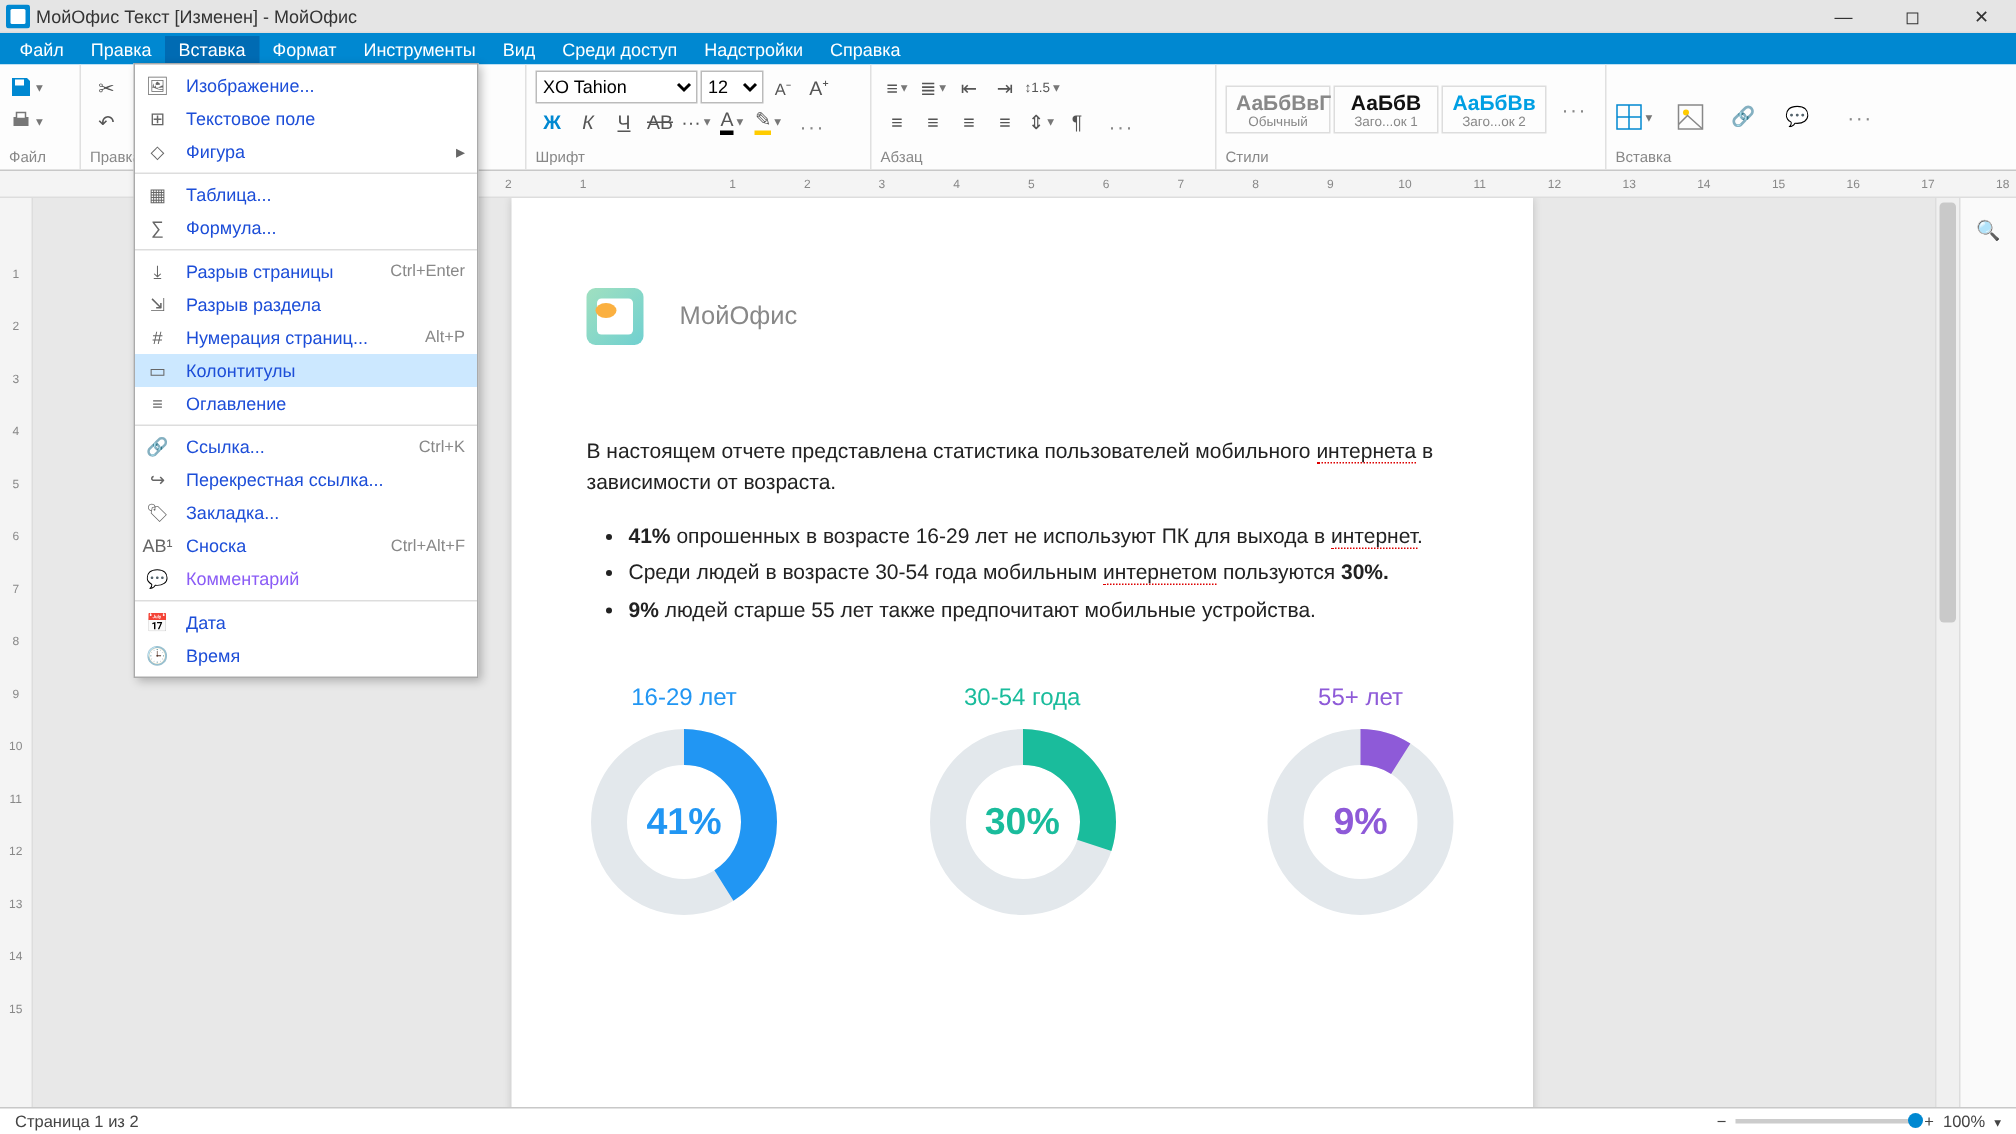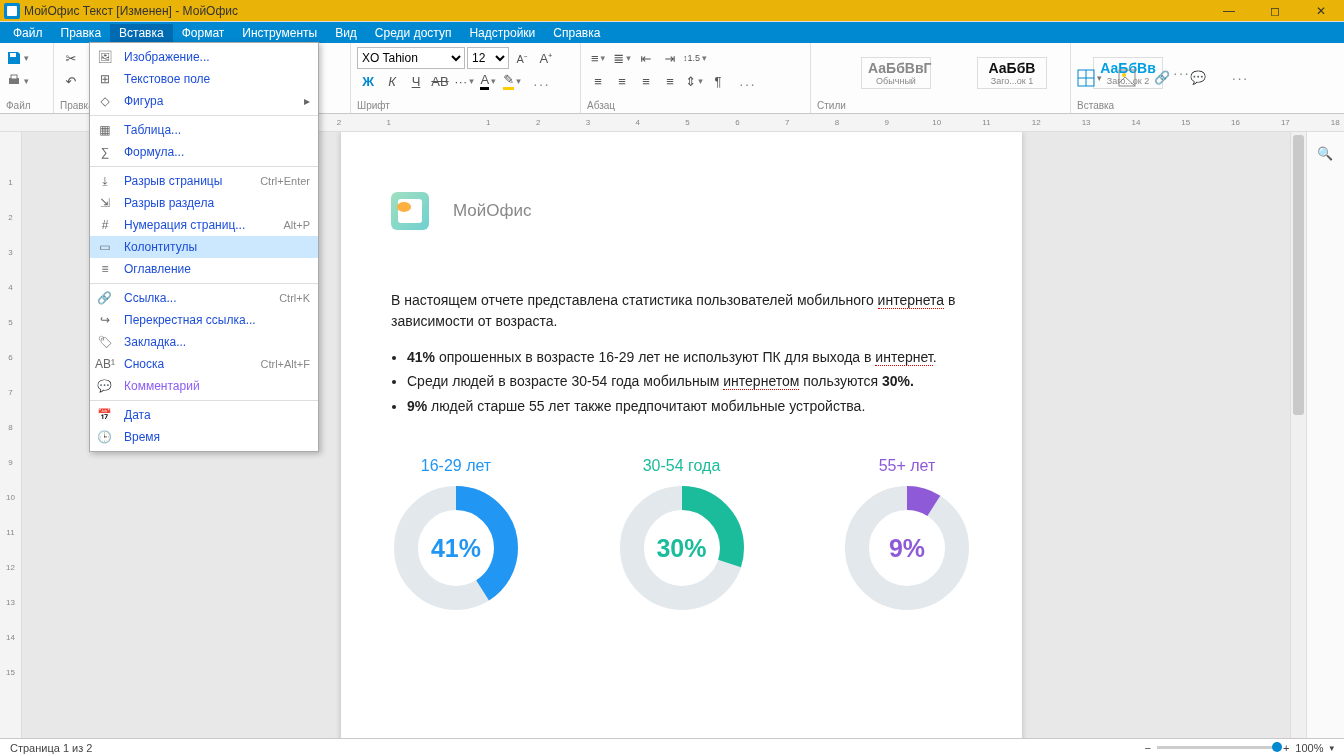--- a/index.html
+++ b/index.html
@@ -1,39 +1,39 @@
 <!DOCTYPE html>
 <html><head>
 <meta charset="utf-8">
 <style>
 * { margin:0; padding:0; box-sizing:border-box; font-family:"Segoe UI",Arial,sans-serif; }
 body { width:1344px; height:756px; background:#fff; overflow:hidden; position:relative; }
 
 
-.titlebar { height:22px; background:#eab308; display:flex; align-items:center; border-bottom:1px solid #ddd; font-size:12px; }
+.titlebar { height:22px; background:#e5e5e5; display:flex; align-items:center; border-bottom:1px solid #ddd; font-size:12px; }
 .titlebar-icon { width:16px; height:16px; margin:0 4px; }
 .titlebar-title { flex:1; color:#333; }
 .win-controls { display:flex; }
 .win-btn { width:46px; height:22px; display:flex; align-items:center; justify-content:center; font-size:12px; color:#333; }
 
 
 .menubar { height:21px; background:#0088d1; display:flex; align-items:center; padding:0 4px; font-size:12px; color:#fff; }
 .menubar-item { padding:2px 9px; }
 .menubar-item.active { background:#006bb3; }
 
 
 .toolbar { height:71px; border-bottom:1px solid #c8c8c8; display:flex; background:#fdfdfd; }
 .toolgroup { border-right:1px solid #e0e0e0; padding:4px 6px 2px 6px; display:flex; flex-direction:column; }
 .toolgroup-body { flex:1; display:flex; align-items:flex-start; gap:4px; }
 .toolgroup-label { font-size:10px; color:#888; margin-top:2px; }
 .tbtn { min-width:22px; height:22px; display:flex; align-items:center; justify-content:center; color:#555; border-radius:2px; font-size:13px; }
 .vstack { display:flex; flex-direction:column; gap:1px; }
 .hstack { display:flex; gap:2px; align-items:flex-end; }
 select.combo { height:22px; font-size:12px; border:1px solid #bbb; background:#fff; }
-.style-box { border:1px solid #ddd; padding:2px 6px; min-width:70px; text-align:center;margin-left:44px; }
+.style-box { border:1px solid #ddd; padding:2px 6px; min-width:70px; text-align:center; }
 .style-box .preview { font-size:14px; font-weight:bold; }
 .style-box .lbl { font-size:9px; color:#888; }
 .dots { font-size:14px; color:#888; padding:0 8px; letter-spacing:1px; }
 
 
 .dropdown { position:absolute; left:89px; top:42px; width:230px; background:#fff; border:1px solid #aaa; box-shadow:2px 2px 6px rgba(0,0,0,0.25); font-size:12px; z-index:100; padding:3px 0; }
 .dd-item { display:flex; align-items:center; height:22px; padding:0 8px 0 6px; }
 .dd-item.highlight { background:#cce8ff; }
 .dd-item.disabled { color:#aaa; }
 .dd-icon { width:18px; height:18px; margin-right:10px; display:flex; align-items:center; justify-content:center; color:#666; font-size:12px; }
@@ -53,21 +53,21 @@
 .logo-row { display:flex; align-items:center; gap:24px; margin-bottom:60px; }
 .logo-sq { width:38px; height:38px; border-radius:6px; background:linear-gradient(135deg,#a0e0c0,#70d0d0); position:relative; }
 .logo-sq::after{content:"";position:absolute;inset:7px;background:#fff;border-radius:3px;}
 .logo-cloud{position:absolute;left:6px;top:10px;width:14px;height:10px;background:#fbb040;border-radius:50%;z-index:2;}
 .logo-txt { color:#888; font-size:17px; }
 .doc-h1 { font-size:24px; font-weight:900; color:#1a1a1a; margin-bottom:40px; }
 .doc-h1 .ul { border-bottom:1.5px dotted #d00; }
 .doc-h2 { color:#009fe3; font-weight:bold; font-size:15px; margin-bottom:14px; letter-spacing:0.3px; }
 .doc-p { font-size:14px; color:#222; line-height:1.5; margin-bottom:14px; }
 .doc-p .ul { border-bottom:1.5px dotted #d00; }
-.doc-ul { margin-left:16px; font-size:14px; color:#222; line-height:1.6; }
+.doc-ul { margin-left:28px; font-size:14px; color:#222; line-height:1.6; }
 .doc-ul li { margin-bottom:2px; }
 .doc-ul .ul{ border-bottom:1.5px dotted #d00; }
 .charts { display:flex; justify-content:space-between; margin-top:40px; }
 .donut-wrap { text-align:center; }
 .donut-lbl { font-size:16px; margin-bottom:8px; }
 .donut { position:relative; width:130px; height:130px; }
 .donut svg { width:130px; height:130px; transform:rotate(-90deg); }
 .donut-center { position:absolute; inset:0; display:flex; align-items:center; justify-content:center; font-size:25px; font-weight:bold; }
 
 

